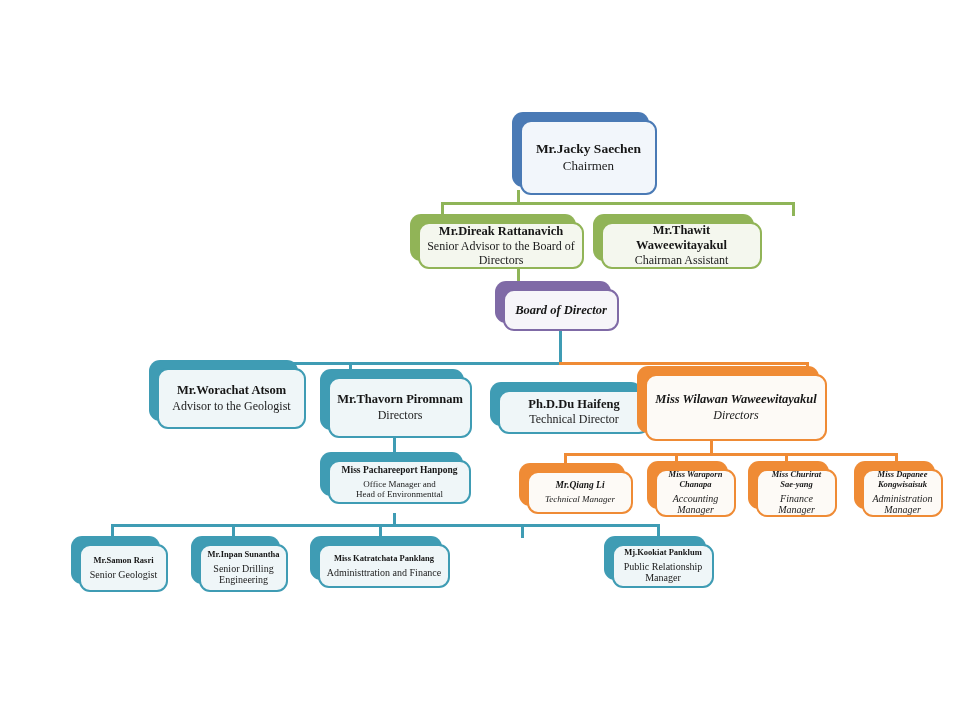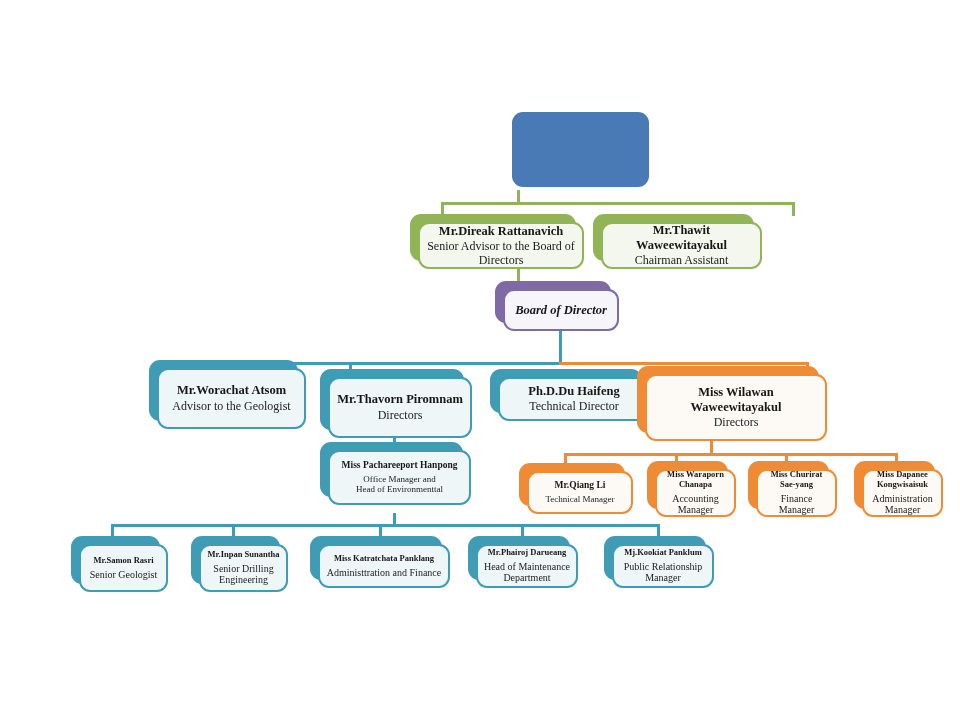--- a/index.html
+++ b/index.html
@@ -75,21 +75,21 @@
   
   .c-blue   .plate { background: #4a7ab5; }
   .c-blue   .face  { border-color: #4a7ab5; background: #f2f6fb; }
   .c-green  .plate { background: #91b457; }
   .c-green  .face  { border-color: #91b457; background: #f4f7ee; }
   .c-purple .plate { background: #7f6aa6; }
   .c-purple .face  { border-color: #7f6aa6; background: #f6f5f9; font-style: italic; }
   .c-teal   .plate { background: #3f9cb4; }
   .c-teal   .face  { border-color: #3f9cb4; background: #eff6f8; }
   .c-orange .plate { background: #ef8b35; }
-  .c-orange .face  { border-color: #ef8b35; background: #fdfaf6; }
+  .c-orange .face  { border-color: #ef8b35; background: #fdfaf6; font-style: italic; }
 
   
   .sz-lg .name  { font-size: 13.5px; }
   .sz-lg .title { font-size: 13px; margin-top: 3px; }
   .sz-md .name  { font-size: 12.5px; }
   .sz-md .title { font-size: 12px; margin-top: 2px; }
   .sz-sm .name  { font-size: 9.5px; }
   .sz-sm .title { font-size: 9px; margin-top: 3px; }
   .sz-xs .name  { font-size: 8.5px; }
   .sz-xs .title { font-size: 10px; margin-top: 3px; }
@@ -125,20 +125,24 @@
   <div class="conn" style="left:393px; top:513px; width:3px; height:14px;"></div>
   <div class="conn" style="left:111px; top:524px; width:549px; height:3px;"></div>
   <div class="conn" style="left:111px; top:524px; width:3px; height:14px;"></div>
   <div class="conn" style="left:232px; top:524px; width:3px; height:14px;"></div>
   <div class="conn" style="left:379px; top:524px; width:3px; height:14px;"></div>
   <div class="conn" style="left:521px; top:524px; width:3px; height:14px;"></div>
   <div class="conn" style="left:657px; top:524px; width:3px; height:14px;"></div>
 
   <div class="node c-blue sz-lg" style="left:512px; top:112px; width:145px; height:83px;">
     <div class="plate"></div>
+    <div class="face">
+      <div class="name">Mr.Jacky Saechen</div>
+      <div class="title">Chairmen</div>
+    </div>
   </div>
 
   <div class="node c-green sz-md" style="left:410px; top:214px; width:174px; height:55px;padding-left:44px;">
     <div class="plate"></div>
     <div class="face">
       <div class="name">Mr.Direak  Rattanavich</div>
       <div class="title">Senior Advisor to the Board of
 Directors</div>
     </div>
   </div>
@@ -167,37 +171,37 @@
   </div>
 
   <div class="node c-teal sz-md" style="left:320px; top:369px; width:152px; height:69px;">
     <div class="plate"></div>
     <div class="face">
       <div class="name">Mr.Thavorn Piromnam</div>
       <div class="title">Directors</div>
     </div>
   </div>
 
-  <div class="node c-teal sz-md" style="left:490px; top:369px; width:160px; height:52px;">
+  <div class="node c-teal sz-md" style="left:490px; top:382px; width:160px; height:52px;">
     <div class="plate"></div>
     <div class="face">
       <div class="name">Ph.D.Du Haifeng</div>
       <div class="title">Technical Director</div>
     </div>
   </div>
 
   <div class="node c-orange sz-md" style="left:637px; top:366px; width:190px; height:75px;">
     <div class="plate"></div>
     <div class="face">
       <div class="name">Miss Wilawan Waweewitayakul</div>
       <div class="title">Directors</div>
     </div>
   </div>
 
-  <div class="node c-teal sz-sm" style="left:320px; top:442px; width:151px; height:63px;">
+  <div class="node c-teal sz-sm" style="left:320px; top:452px; width:151px; height:52px;">
     <div class="plate"></div>
     <div class="face">
       <div class="name">Miss Pachareeport Hanpong</div>
       <div class="title">Office Manager and
 Head of Environmenttal</div>
     </div>
   </div>
 
   <div class="node c-orange sz-sm" style="left:519px; top:463px; width:114px; height:51px;">
     <div class="plate"></div>
@@ -254,28 +258,20 @@
   </div>
 
   <div class="node c-teal sz-xs" style="left:310px; top:536px; width:140px; height:52px;">
     <div class="plate"></div>
     <div class="face">
       <div class="name">Miss Katratchata Panklang</div>
       <div class="title">Administtration and Finance</div>
     </div>
   </div>
 
-  <div class="node c-teal sz-xs" style="left:468px; top:536px; width:110px; height:52px;">
-    <div class="plate"></div>
-    <div class="face">
-      <div class="name">Mr.Phairoj  Darueang</div>
-      <div class="title">Head of Maintenance
-Department</div>
-    </div>
-  </div>
 
   <div class="node c-teal sz-xs" style="left:604px; top:536px; width:110px; height:52px;">
     <div class="plate"></div>
     <div class="face">
       <div class="name">Mj.Kookiat Panklum</div>
       <div class="title">Public Relationship
 Manager</div>
     </div>
   </div>
 

